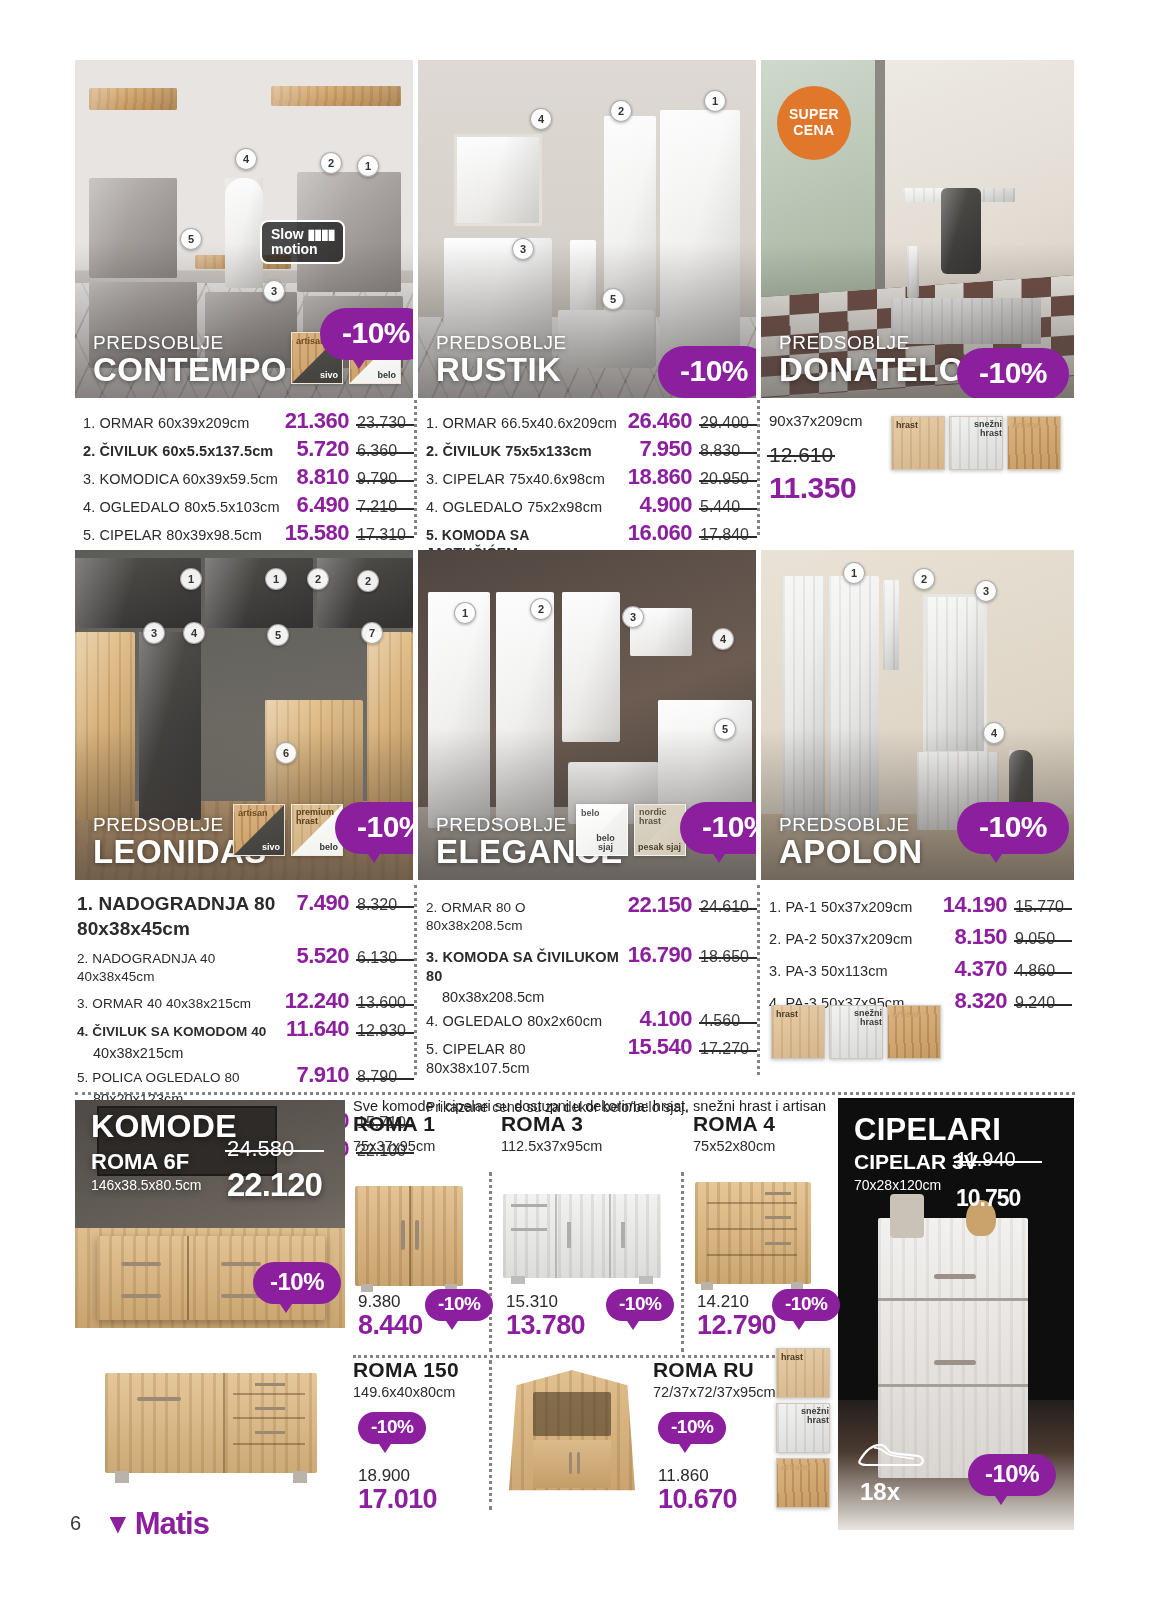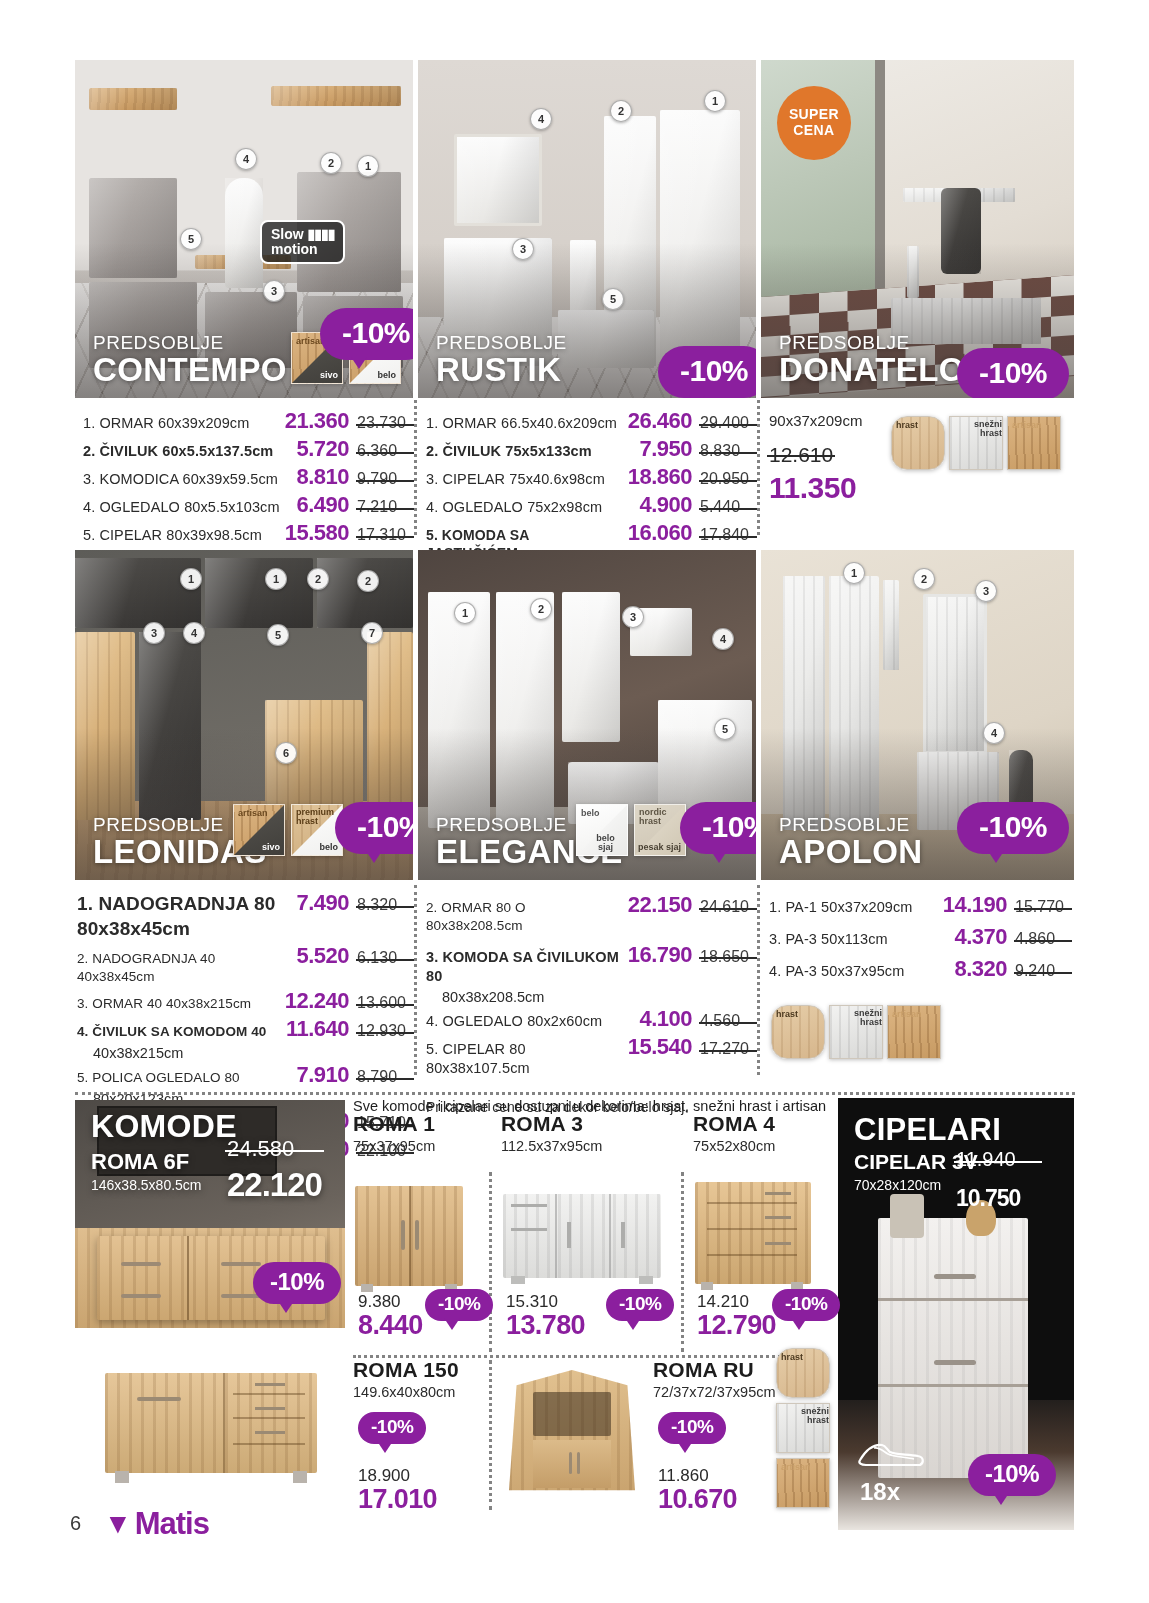--- a/index.html
+++ b/index.html
@@ -136,21 +136,21 @@
     border:1px solid rgba(255,255,255,.7);
     box-shadow:0 1px 4px rgba(0,0,0,.25);
   }
   .swatch .lbl-tl { position:absolute; top:3px; left:4px; font-size:9px; font-weight:700; z-index:3; }
   .swatch .lbl-br { position:absolute; bottom:3px; right:4px; font-size:9px; font-weight:700; z-index:3; }
   .sw-artisan { background:
       repeating-linear-gradient(88deg, rgba(120,78,35,.28) 0 2px, rgba(255,255,255,0) 2px 8px),
       linear-gradient(160deg,#dcb583,#c79a62); }
   .sw-hrast { background:
       repeating-linear-gradient(90deg, rgba(150,110,65,.2) 0 2px, rgba(255,255,255,0) 2px 9px),
-      linear-gradient(160deg,#e6cda8,#d6b68c); border-radius: 16px; }
+      linear-gradient(160deg,#e6cda8,#d6b68c); }
   .sw-snezni { background:
       repeating-linear-gradient(90deg, rgba(150,150,150,.22) 0 2px, rgba(255,255,255,0) 2px 9px),
       linear-gradient(160deg,#f2f2f1,#d8d8d6); text-align: right; }
   .sw-premium { background:
       repeating-linear-gradient(90deg, rgba(150,110,65,.22) 0 2px, rgba(255,255,255,0) 2px 9px),
       linear-gradient(160deg,#e0c49a,#cfae7e); }
   .sw-sivo { background:linear-gradient(160deg,#56544f,#413f3b); }
   .sw-belo { background:linear-gradient(160deg,#ffffff,#f0f0ee); }
   .sw-pesak { background:linear-gradient(160deg,#ded7c8,#cdc4b2); }
   .diag-cut { position:absolute; inset:0; }
@@ -563,20 +563,25 @@
       </div>
 
       <div class="bubble big" style="left:196px; bottom:26px;">-10%</div>
     </div>
 
     <div class="plist" style="left:8px; top:342px; width:302px;">
       <div class="prow" style="margin-bottom:6px;">
         <div class="pname">1. PA-1 50x37x209cm</div>
         <div class="pnew">14.190</div>
         <div class="pold">15.770</div>
+      </div>
+      <div class="prow" style="margin-bottom:6px;">
+        <div class="pname">2. PA-2 50x37x209cm</div>
+        <div class="pnew">8.150</div>
+        <div class="pold">9.050</div>
       </div>
       <div class="prow" style="margin-bottom:6px;">
         <div class="pname">3. PA-3 50x113cm</div>
         <div class="pnew">4.370</div>
         <div class="pold">4.860</div>
       </div>
       <div class="prow">
         <div class="pname">4. PA-3 50x37x95cm</div>
         <div class="pnew">8.320</div>
         <div class="pold">9.240</div>

